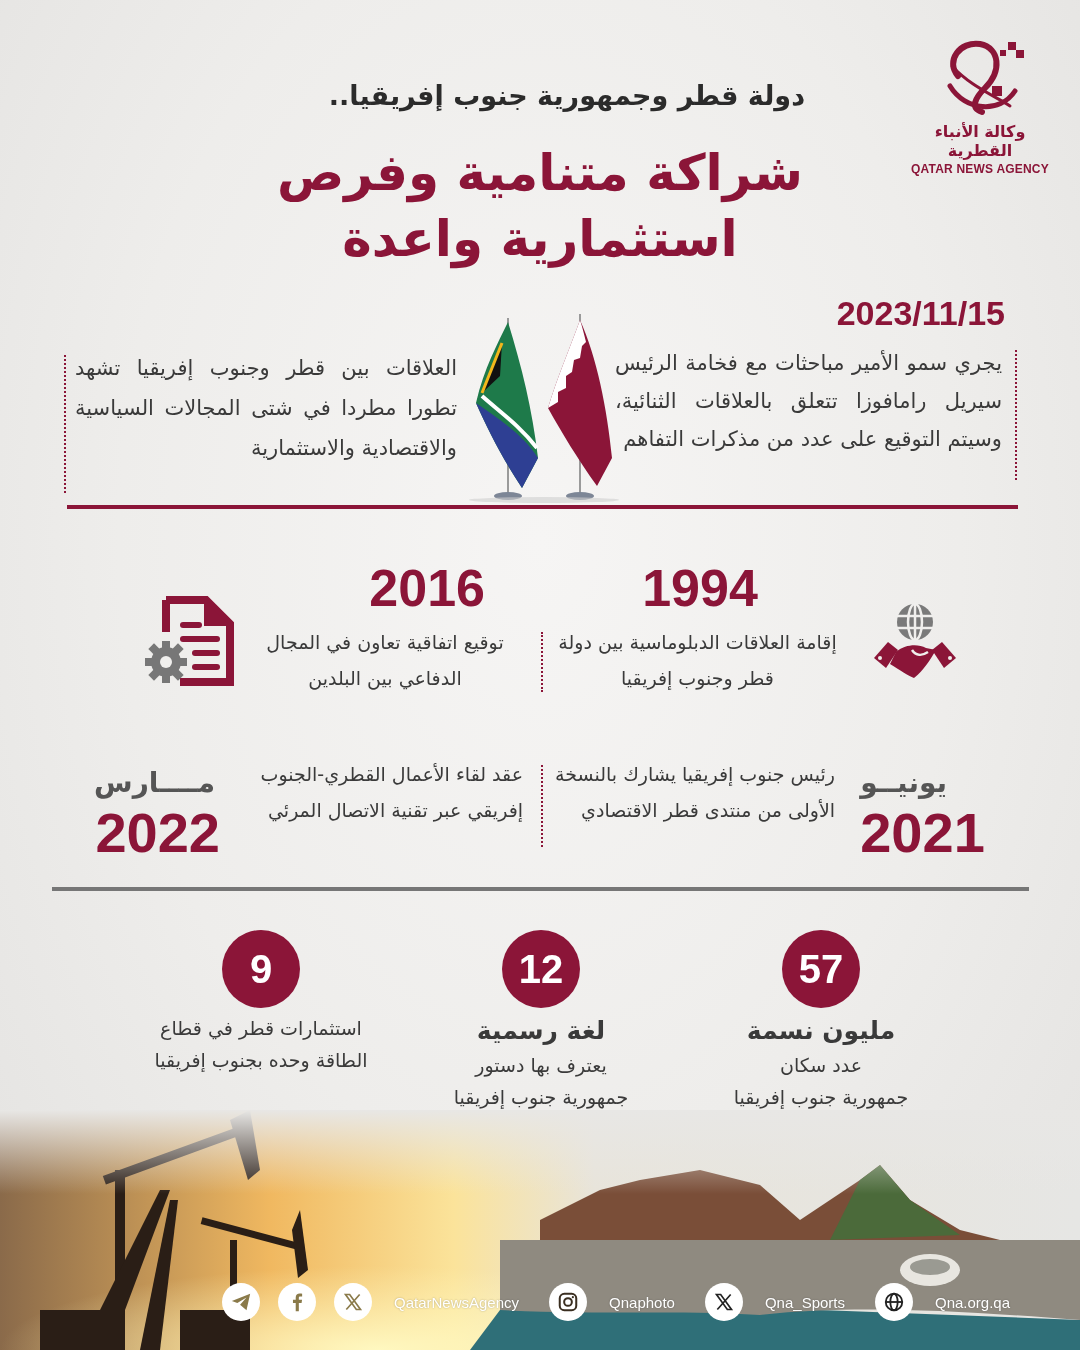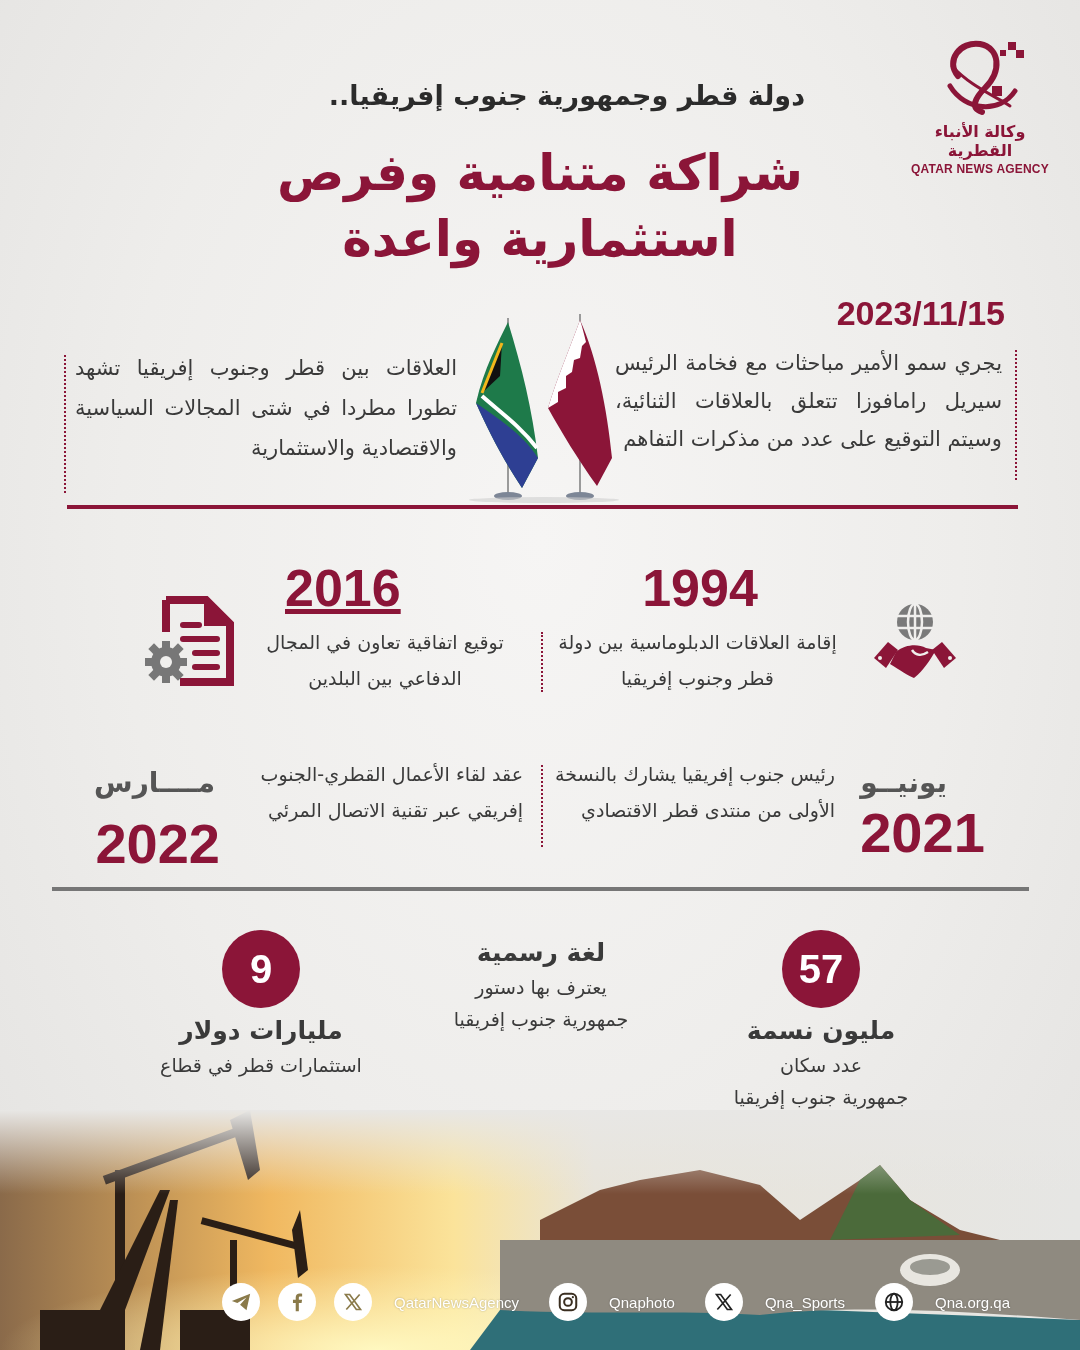--- a/index.html
+++ b/index.html
@@ -33,33 +33,33 @@
 
   .hr-maroon { left: 67px; top: 505px; width: 951px; height: 4px; background: #8b1538; }
   .hr-grey { left: 52px; top: 887px; width: 977px; height: 4px; background: #767676; }
 
   
   .year { font-family: "Liberation Sans", sans-serif; font-weight: bold; color: #8b1538; font-size: 52px; }
   .tdesc { font-size: 19px; line-height: 36px; color: #3a3a3a; direction: rtl; text-align: center; }
 
   .y1994 { left: 600px; top: 558px; width: 200px; text-align: center; }
   .d1994 { left: 555px; top: 624px; width: 285px; }
-  .y2016 { left: 285px; top: 558px; width: 200px; text-align: left; text-decoration: underline; }
+  .y2016 { left: 285px; top: 558px; width: 200px; text-align: right; }
   .d2016 { left: 245px; top: 624px; width: 280px; text-align: center; }
   .dot-mid1 { left: 541px; top: 632px; height: 60px; border-left: 2px dotted #8b1538; }
 
   .icon-hand { left: 868px; top: 598px; width: 95px; height: 90px; }
   .icon-doc { left: 140px; top: 596px; width: 95px; height: 95px; }
 
   .month { font-size: 28px; color: #555; direction: rtl; font-weight: bold; }
   .m2021 { left: 812px; top: 766px; width: 135px; text-align: right; }
   .y2021 { left: 855px; top: 800px; width: 135px; text-align: center; font-size: 56px; }
   .d2021 { left: 555px; top: 756px; width: 280px; text-align: right; }
   .m2022 { left: 80px; top: 766px; width: 135px; text-align: right; }
-  .y2022 { left: 80px; top: 800px; width: 140px; text-align: right; font-size: 56px; margin-top: 11px; }
+  .y2022 { left: 80px; top: 800px; width: 140px; text-align: right; font-size: 56px; }
   .d2022 { left: 255px; top: 756px; width: 268px; text-align: right; }
   .dot-mid2 { left: 541px; top: 765px; height: 82px; border-left: 2px dotted #8b1538; }
 
   
   .stat { width: 280px; text-align: center; }
   .stat-circle { width: 78px; height: 78px; border-radius: 50%; background: #8b1538; color: #fff; font-family: "Liberation Sans", sans-serif; font-weight: bold; font-size: 40px; line-height: 78px; margin: 0 auto; }
   .stat-label { font-size: 25px; font-weight: bold; color: #3a3a3a; direction: rtl; margin-top: 8px; }
   .stat-desc { font-size: 19px; line-height: 32px; color: #3a3a3a; direction: rtl; margin-top: 4px; }
   .s57 { left: 681px; top: 930px; }
   .s12 { left: 401px; top: 930px; }
@@ -181,28 +181,29 @@
 
 <div class="abs hr-grey"></div>
 
 <div class="abs stat s57">
   <div class="stat-circle">57</div>
   <div class="stat-label">مليون نسمة</div>
   <div class="stat-desc">عدد سكان</div>
   <div class="stat-desc" style="margin-top:0">جمهورية جنوب إفريقيا</div>
 </div>
 <div class="abs stat s12">
+  <div class="stat-circle">12</div>
   <div class="stat-label">لغة رسمية</div>
   <div class="stat-desc">يعترف بها دستور</div>
   <div class="stat-desc" style="margin-top:0">جمهورية جنوب إفريقيا</div>
 </div>
 <div class="abs stat s9">
   <div class="stat-circle">9</div>
-  <div class="stat-label">مليارات دولار</div>
   <div class="stat-desc">استثمارات قطر في قطاع</div>
+  <div class="stat-desc" style="margin-top:0">الطاقة وحده بجنوب إفريقيا</div>
 </div>
 
 <div class="abs scenery">
   <svg width="1080" height="240" viewBox="0 0 1080 240" preserveAspectRatio="none">
     <defs>
       <linearGradient id="sky" x1="0" y1="0" x2="1" y2="0">
         <stop offset="0" stop-color="#8a6a4a"></stop>
         <stop offset="0.25" stop-color="#f0b860"></stop>
         <stop offset="0.42" stop-color="#fbe39a"></stop>
         <stop offset="0.55" stop-color="#e8e4da"></stop>

